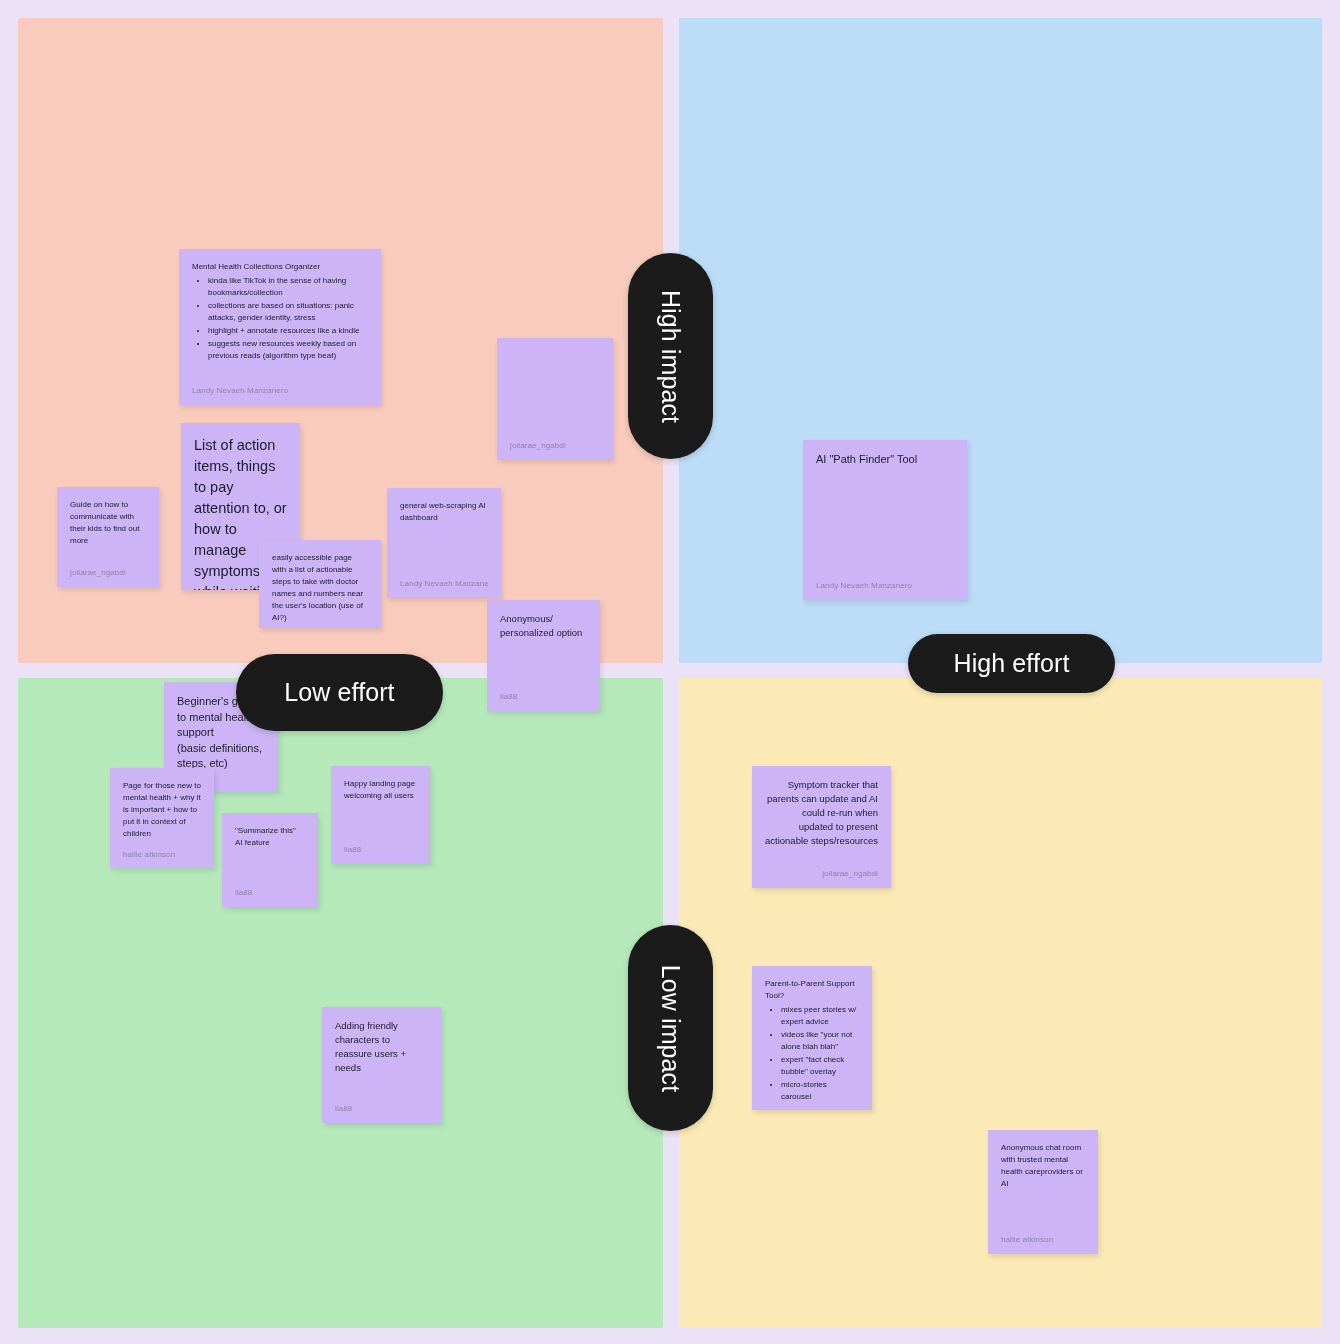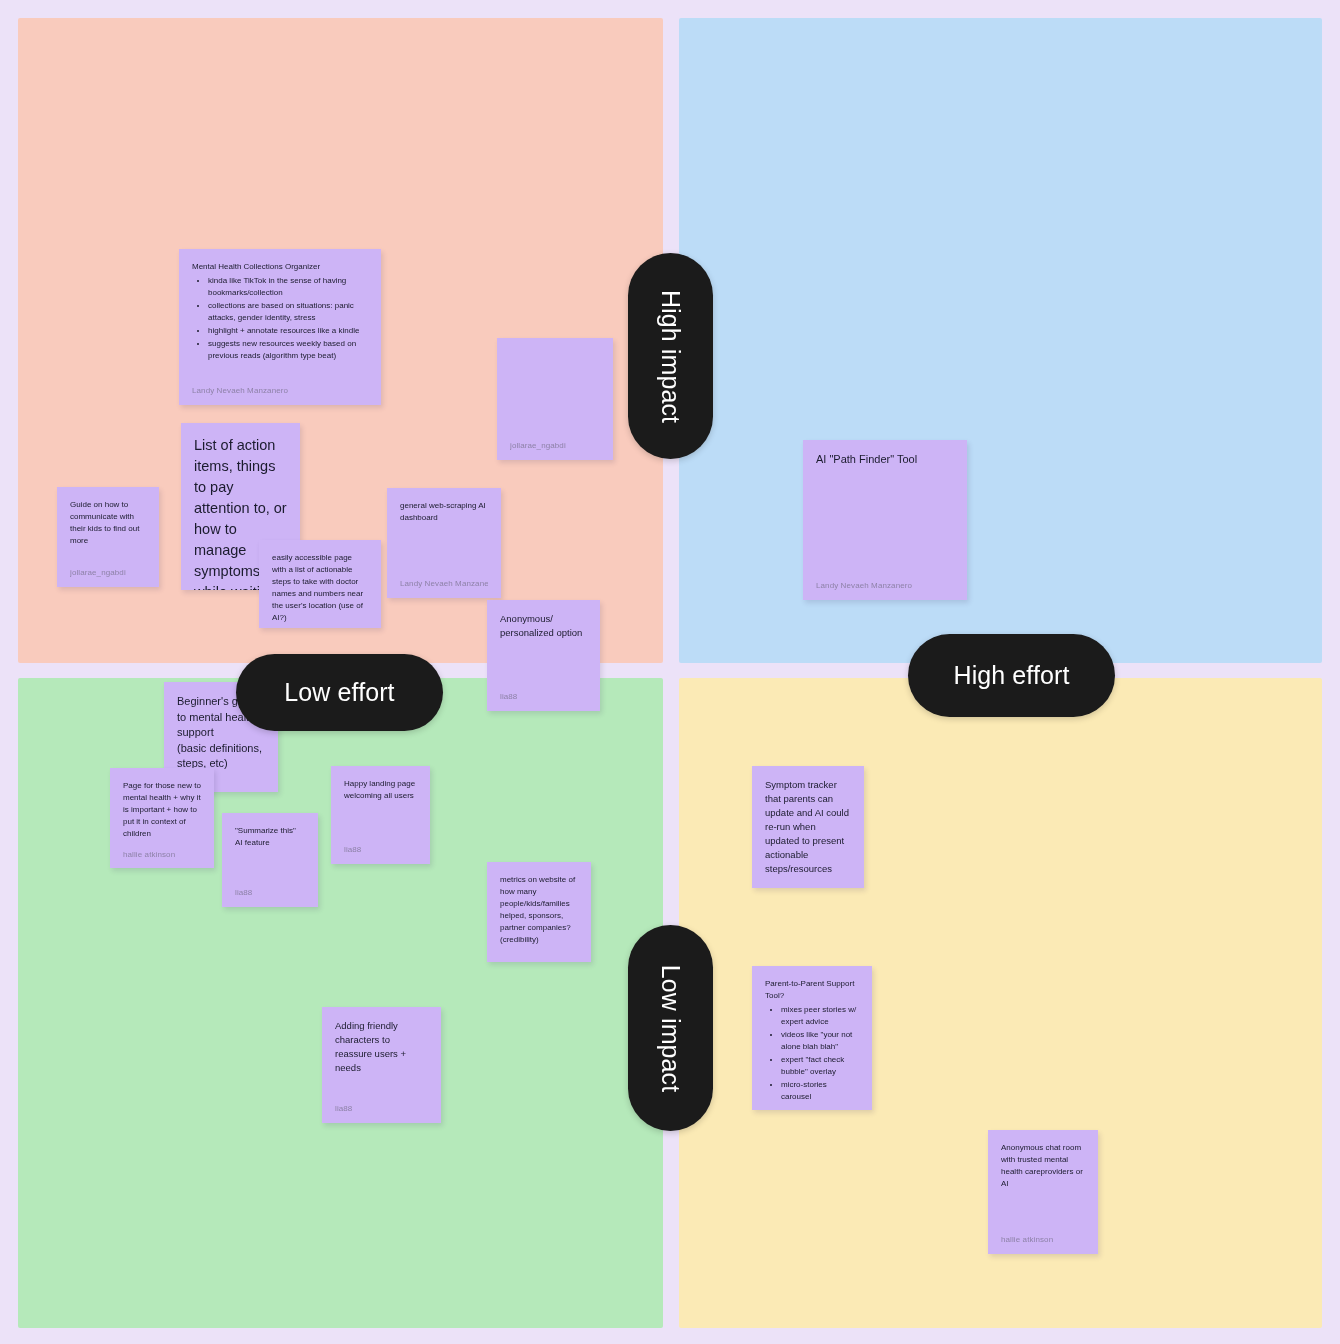--- a/index.html
+++ b/index.html
@@ -41,21 +41,21 @@
     box-shadow: 0 2px 6px rgba(0,0,0,0.18);
     user-select: none;
   }
   .pill.vertical .pill-text {
     transform: rotate(90deg);
     white-space: nowrap;
   }
   #pill-high-impact { left: 628px; top: 253px;  width: 85px;  height: 206px; }
   #pill-low-impact  { left: 628px; top: 925px;  width: 85px;  height: 206px; }
   #pill-low-effort  { left: 236px; top: 634px;  width: 207px; height: 77px; margin-top: 20px;  }
-  #pill-high-effort { left: 908px; top: 634px;  width: 207px; height: 83px;  }
+  #pill-high-effort { left: 908px; top: 634px;  width: 207px; height: 59px;  }
 
   .note {
     position: absolute;
     background: #cdb4f6;
     box-sizing: border-box;
     padding: 12px 13px 10px 13px;
     display: flex;
     flex-direction: column;
     color: #1b1b2e;
     box-shadow: 2px 3px 5px rgba(60,40,90,0.14);
@@ -97,21 +97,21 @@
   #n-webscrape    { left: 387px; top: 488px;  width: 114px; height: 110px; }
   #n-anonymous    { left: 487px; top: 600px;  width: 113px; height: 111px; gap: 28px; }
   #n-pathfinder   { left: 803px; top: 440px;  width: 164px; height: 160px; }
   #n-beginners    { left: 164px; top: 682px;  width: 114px; height: 110px; }
   #n-pagenew      { left: 117px; top: 768px;  width: 104px. }
   #n-pagenew      { left: 110px; top: 768px;  width: 104px; height: 100px; justify-content: space-between; }
   #n-summarize    { left: 222px; top: 813px;  width: 96px;  height: 94px;  }
   #n-happylanding { left: 331px; top: 766px;  width: 99px;  height: 98px;  }
   #n-metrics      { left: 487px; top: 862px;  width: 104px; height: 100px; }
   #n-friendly     { left: 322px; top: 1007px; width: 119px; height: 116px; }
-  #n-symptom      { left: 752px; top: 766px;  width: 112px; height: 122px; }
+  #n-symptom      { left: 752px; top: 766px;  width: 139px; height: 122px; text-align: right; }
   #n-p2p          { left: 752px; top: 966px;  width: 120px; height: 144px; }
   #n-anonchat     { left: 988px; top: 1130px; width: 110px; height: 124px; }
 </style>
 </head>
 <body>
 
 <div id="board">
 
   <div class="quadrant" id="q-tl"></div>
   <div class="quadrant" id="q-tr"></div>
@@ -199,26 +199,20 @@
     <div class="author">lia88</div>
   </div>
 
   <div class="note" id="n-happylanding">
     <div class="body fs-8">
       <div class="title">Happy landing page welcoming all users</div>
     </div>
     <div class="author">lia88</div>
   </div>
 
-  <div class="note" id="n-metrics">
-    <div class="body fs-8">
-      <div class="title">metrics on website of how many people/kids/families helped, sponsors, partner companies? (credibility)</div>
-    </div>
-    <div class="author">hallie atkinson</div>
-  </div>
 
   <div class="note" id="n-friendly">
     <div class="body fs-9">
       <div class="title">Adding friendly characters to reassure users + needs</div>
     </div>
     <div class="author">lia88</div>
   </div>
 
   <div class="note" id="n-symptom">
     <div class="body fs-9">

